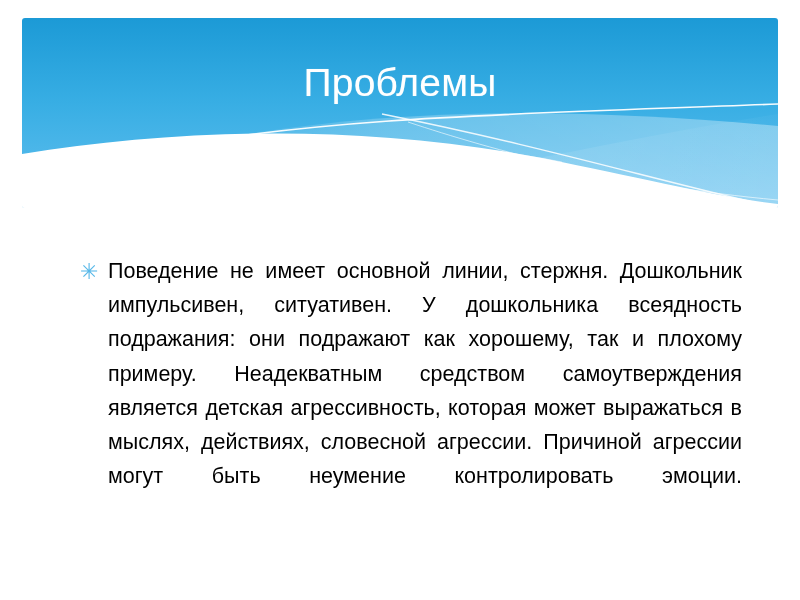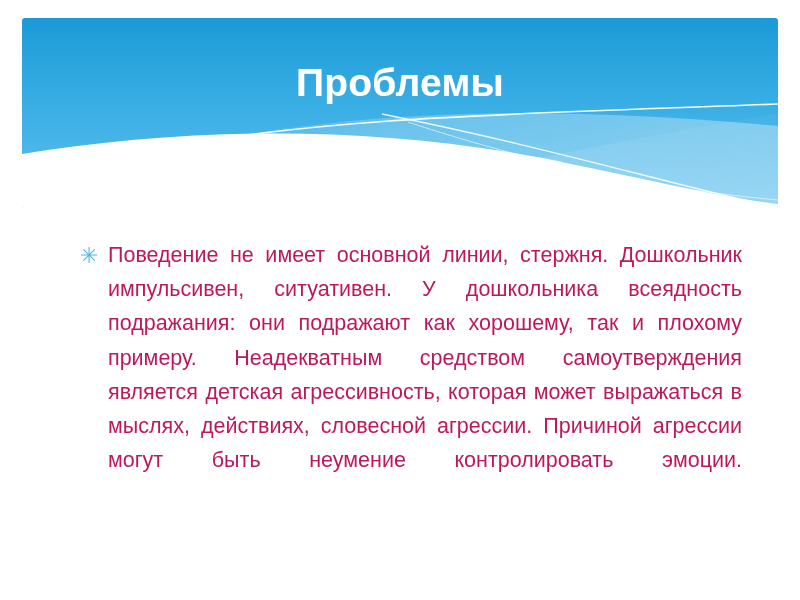--- a/index.html
+++ b/index.html
@@ -44,21 +44,21 @@
 
   
   .slide-title {
     position: absolute;
     left: 22px;
     top: 57px;
     width: 756px;
     text-align: center;
     color: #ffffff;
     font-size: 39px;
-    font-weight: 700;
+    font-weight: 400;
     line-height: 52px;
     letter-spacing: 0.2px;
     white-space: nowrap;
     text-shadow: 0 0 1px rgba(255,255,255,0.35);
   }
 
   
   .body-area {
     position: absolute;
     left: 80px;
@@ -76,27 +76,28 @@
     top: 1px;
     width: 20px;
     color: #57B8E8;
     font-size: 22px;
     line-height: 34px;
     text-align: left;
     user-select: none;
   }
   .bullet-text {
     display: block;
-    color: #be185d;
+    color: #000000;
     font-size: 21.5px;
     line-height: 34.2px;
     text-align: justify;
     text-justify: inter-word;
     word-spacing: 0.5px;
     hyphens: none;
+    margin-top: 16px;
   }
   
   .bullet-text::after {
     content: "";
     display: inline-block;
     width: 100%;
   }
 </style>
 </head>
 <body>

